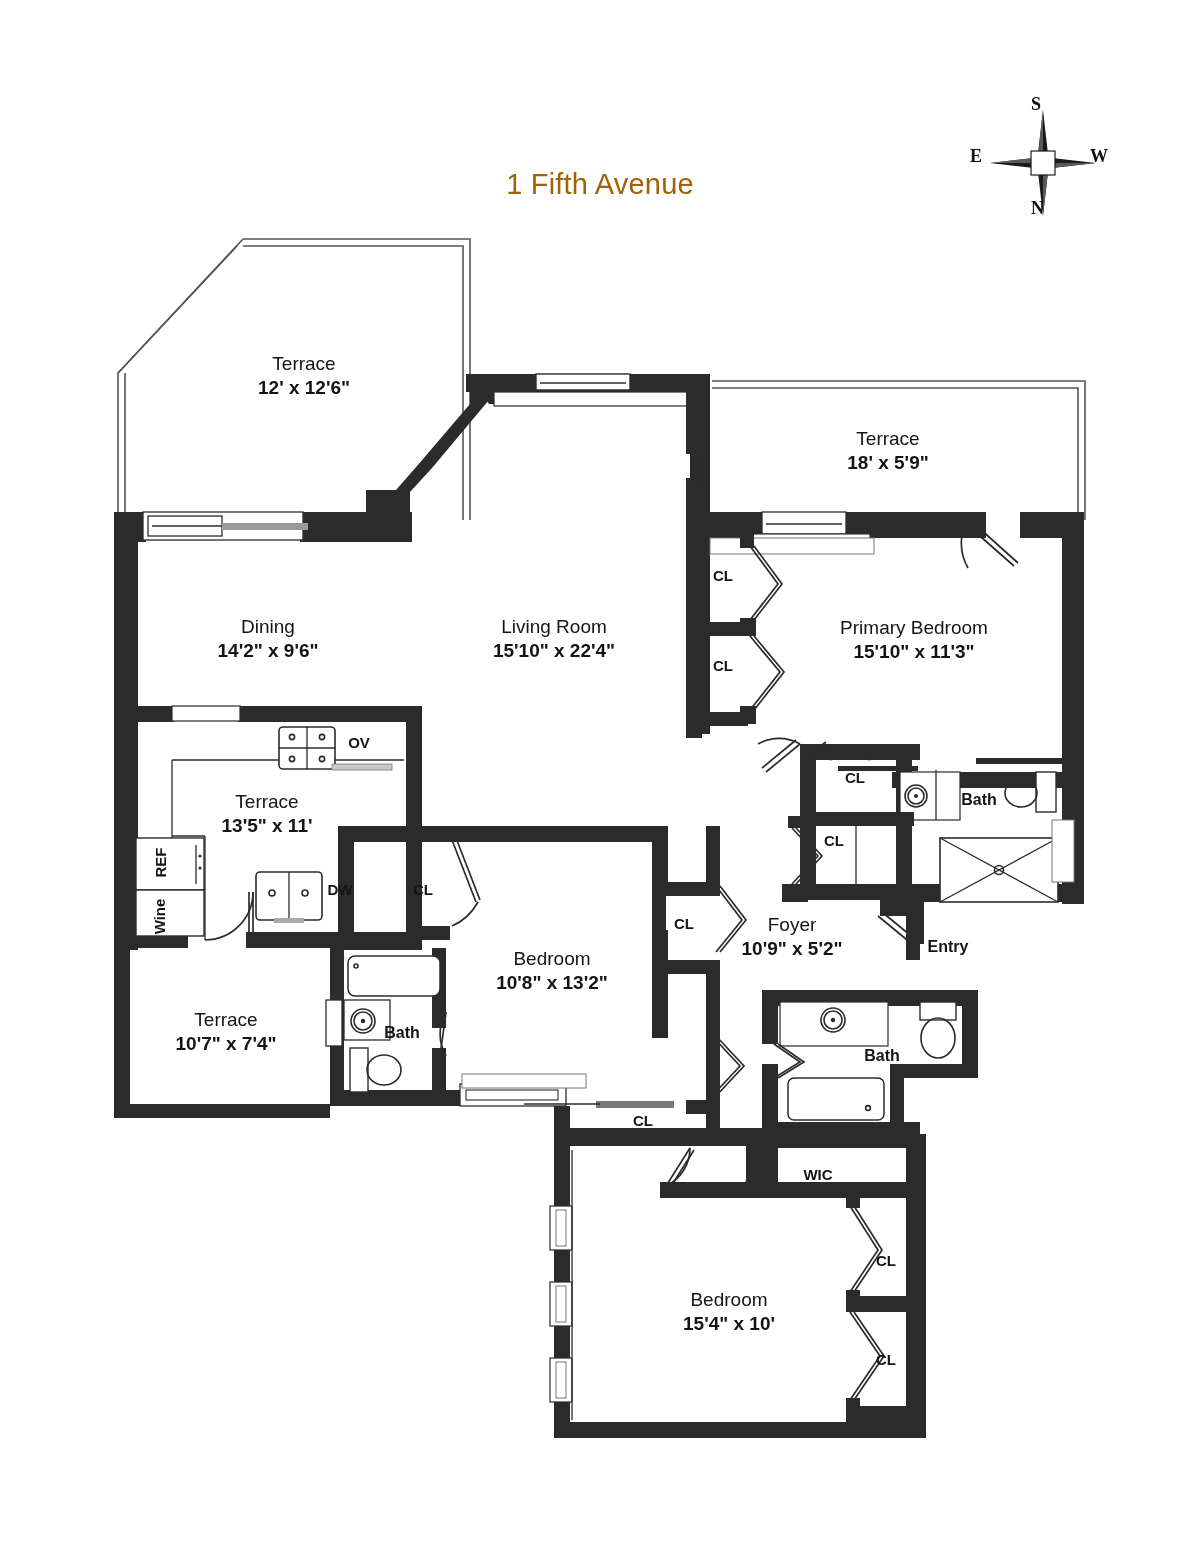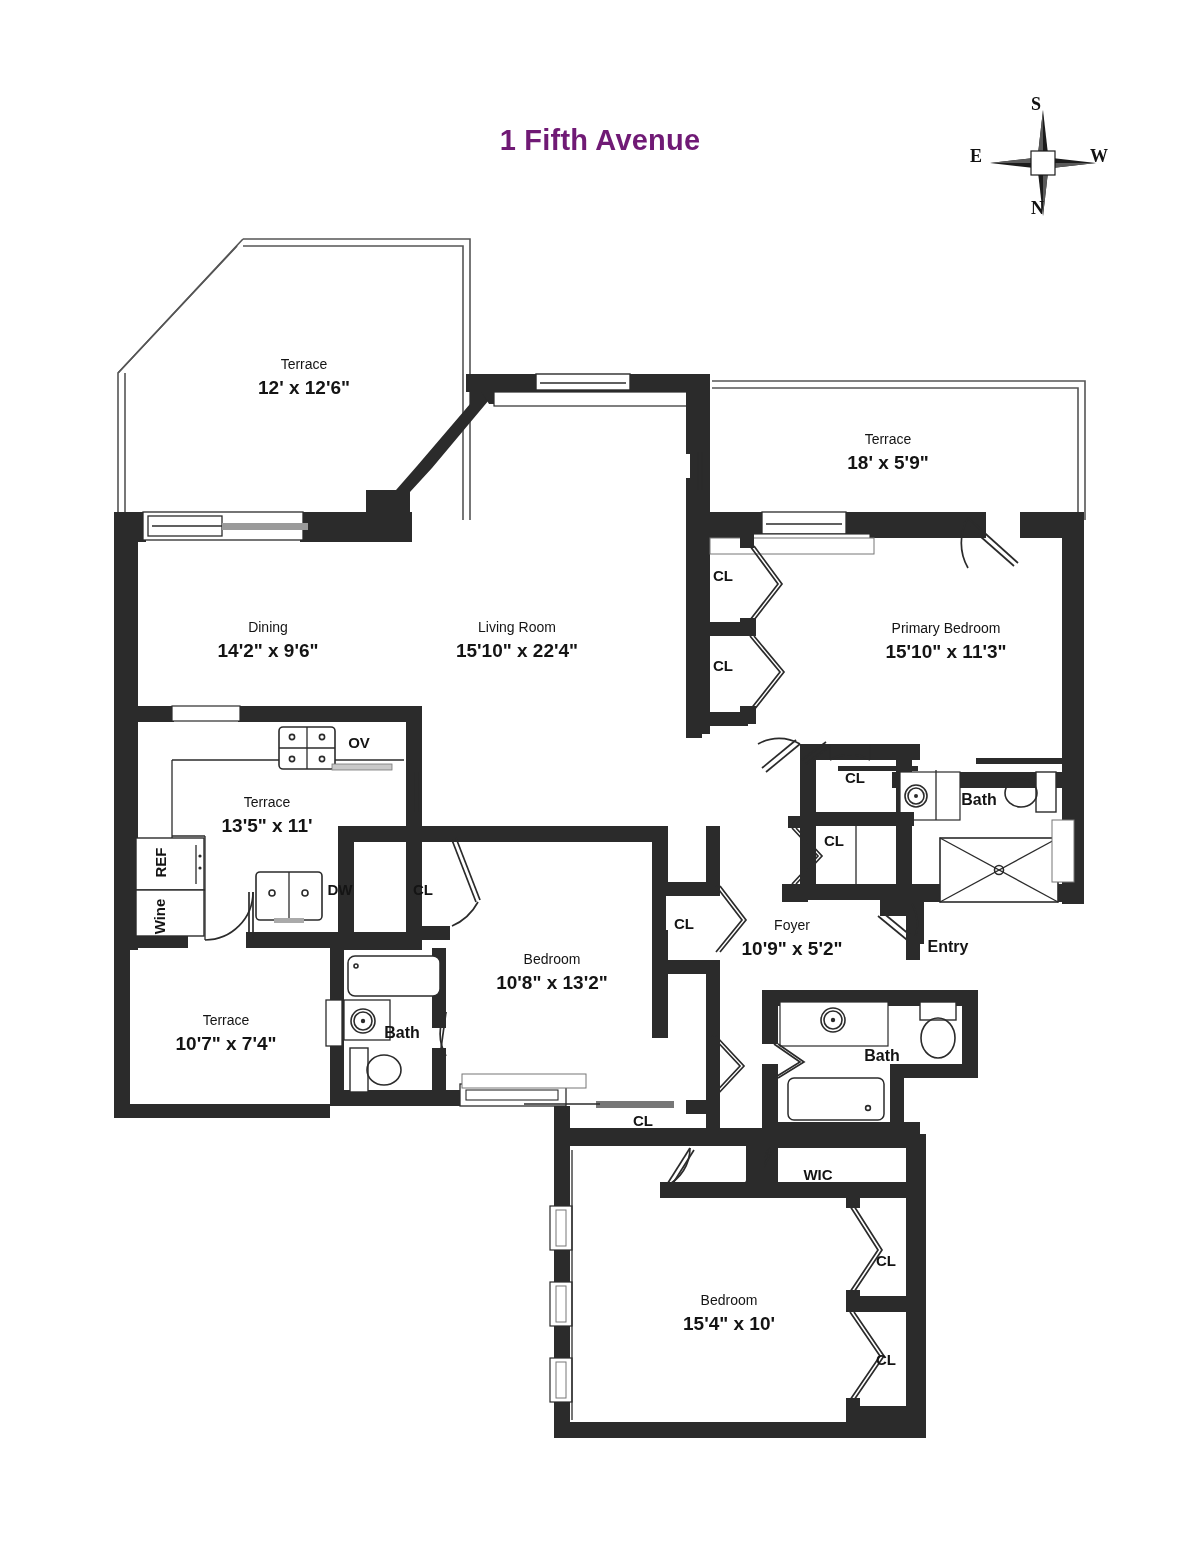--- a/index.html
+++ b/index.html
@@ -21,23 +21,24 @@
   #title-block{
     position:absolute;
     left:0; top:120px;
     width:1200px;
     text-align:center;
     pointer-events:none;
   }
   #title-block .line{
     font-size:29px;
     line-height:40px;
-    font-weight:700;
+    font-weight:400;
     letter-spacing:.2px;
-    color:#701a75;
+    color:#a16207;
+    margin-top:44px;
   }
 
   
   #compass{
     position:absolute;
     left:968px; top:88px;
     width:150px; height:150px;
   }
   #compass .lbl{
     position:absolute;
@@ -46,21 +47,21 @@
     font-family:"Liberation Serif", serif;
     color:#111;
   }
   #compass .lbl.n-top{ left:63px; top:6px; }
   #compass .lbl.n-bot{ left:63px; top:110px; }
   #compass .lbl.e-left{ left:2px; top:58px; }
   #compass .lbl.w-right{ left:122px; top:58px; }
 
   
   #plan{ position:absolute; left:0; top:0; width:1200px; height:1553px; }
-  .rm-name{ font-size:14px; line-height:24px; color:#141414; text-align:center; }
+  .rm-name{ font-size:19px; line-height:24px; color:#141414; text-align:center; }
   .rm-dim { font-size:19px; line-height:24px; color:#141414; font-weight:700; text-align:center; }
   .rm-label{ position:absolute; text-align:center; transform:translateX(-50%); pointer-events:none; }
   .sm-label{ font-size:15px; font-weight:700; color:#141414; position:absolute; transform:translateX(-50%); white-space:nowrap;}
   .sm-label.plain{ font-weight:700; font-size:16px; }
   .vert{ transform:translateX(-50%) rotate(-90deg); transform-origin:center center;}
 </style>
 </head>
 <body>
 
 <div id="page">
@@ -540,26 +541,26 @@
   <div class="rm-label" style="left:888px; top:427px;">
     <div class="rm-name">Terrace</div>
     <div class="rm-dim">18' x 5'9"</div>
   </div>
 
   <div class="rm-label" style="left:268px; top:615px;">
     <div class="rm-name">Dining</div>
     <div class="rm-dim">14'2" x 9'6"</div>
   </div>
 
-  <div class="rm-label" style="left:517px; top:615px;">
+  <div class="rm-label" style="left:554px; top:615px;">
     <div class="rm-name">Living Room</div>
     <div class="rm-dim">15'10" x 22'4"</div>
   </div>
 
-  <div class="rm-label" style="left:914px; top:616px;margin-left:32px;">
+  <div class="rm-label" style="left:914px; top:616px;">
     <div class="rm-name">Primary Bedroom</div>
     <div class="rm-dim">15'10" x 11'3"</div>
   </div>
 
   <div class="rm-label" style="left:267px; top:790px;">
     <div class="rm-name">Terrace</div>
     <div class="rm-dim">13'5" x 11'</div>
   </div>
 
   <div class="rm-label" style="left:226px; top:1008px;">

